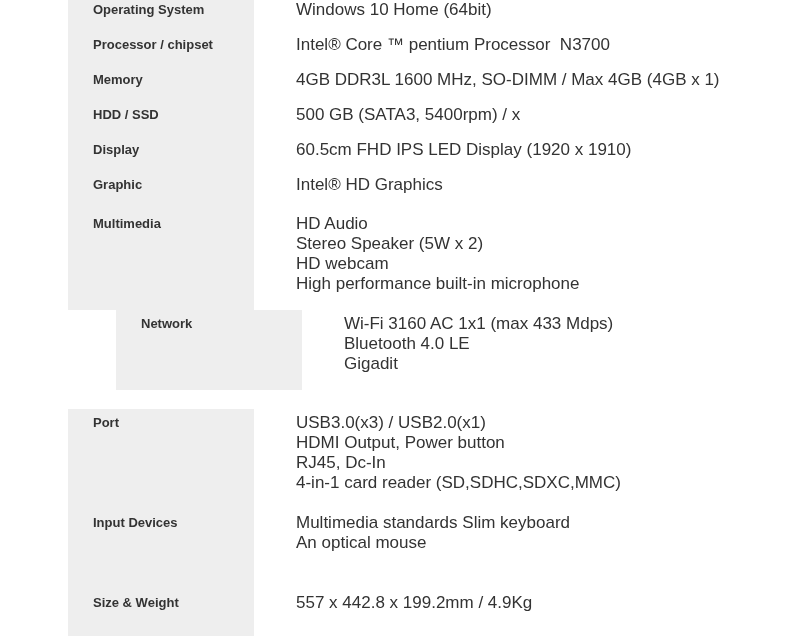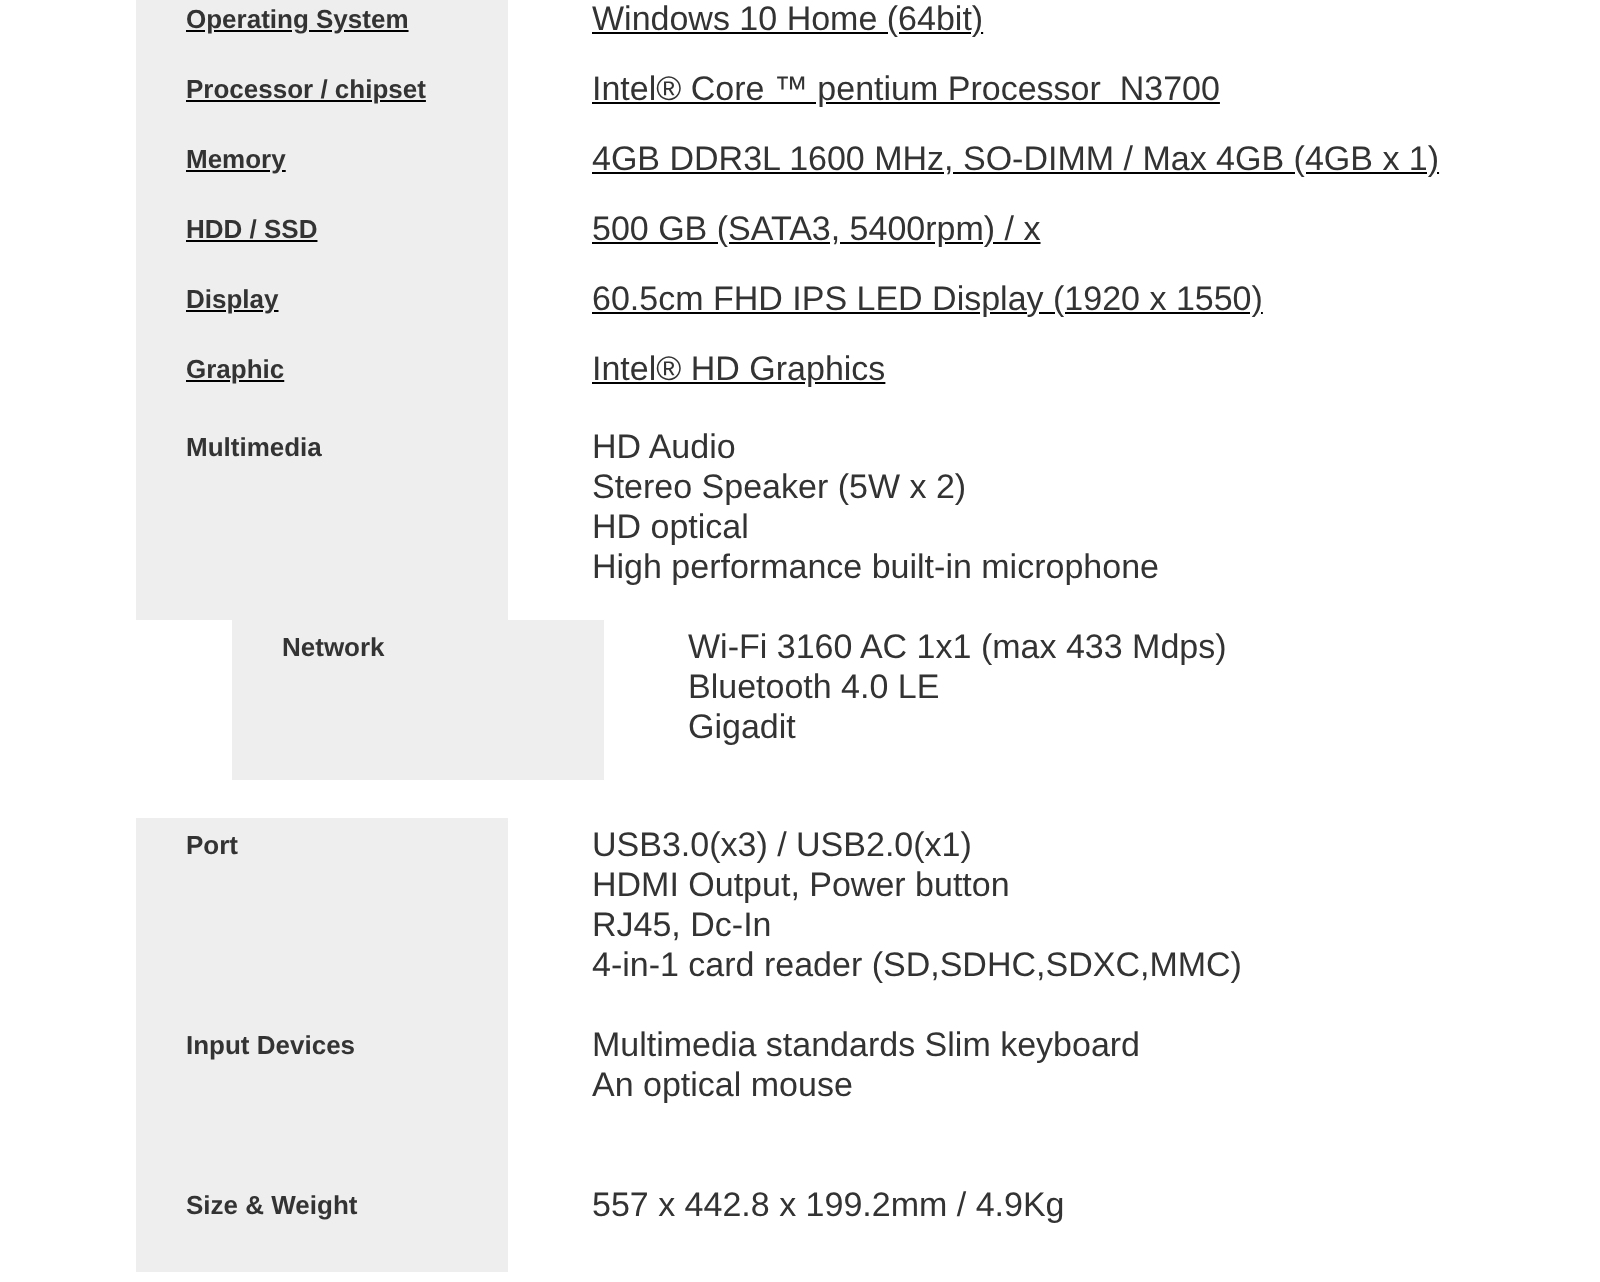--- a/index.html
+++ b/index.html
@@ -45,21 +45,21 @@
   .value-cell {
     box-sizing: border-box;
     padding-left: 42px;
     font-size: 17px;
     line-height: 20px;
     color: var(--value-color);
   }
   .value-line { white-space: pre; }
 
   
-  .spec-row:nth-child(-n+6) { height: 35px; text-decoration: underline; }
+  .spec-row:nth-child(-n+6) { height: 35px; }
   .spec-row:nth-child(7)  { height: 100px; }
   .spec-row:nth-child(8)  { height: 80px; padding-left: 48px; }
   .spec-row:nth-child(9)  { height: 100px; margin-top: 19px; }
   .spec-row:nth-child(10) { height: 80px; }
   .spec-row:nth-child(11) { height: 47px; }
   .spec-row:nth-child(n+7) .label-cell,
   .spec-row:nth-child(n+7) .value-cell { padding-top: 4px; }
 </style>
 </head>
 <body>
@@ -90,37 +90,37 @@
   <div class="spec-row">
     <div class="label-cell">HDD / SSD</div>
     <div class="value-cell">
           <div class="value-line">500 GB (SATA3, 5400rpm) / x</div>
         </div>
   </div>
 
   <div class="spec-row">
     <div class="label-cell">Display</div>
     <div class="value-cell">
-          <div class="value-line">60.5cm FHD IPS LED Display (1920 x 1550)</div>
+          <div class="value-line">60.5cm FHD IPS LED Display (1920 x 1910)</div>
         </div>
   </div>
 
   <div class="spec-row">
     <div class="label-cell">Graphic</div>
     <div class="value-cell">
           <div class="value-line">Intel® HD Graphics</div>
         </div>
   </div>
 
   <div class="spec-row">
     <div class="label-cell">Multimedia</div>
     <div class="value-cell">
           <div class="value-line">HD Audio</div>
           <div class="value-line">Stereo Speaker (5W x 2)</div>
-          <div class="value-line">HD optical</div>
+          <div class="value-line">HD webcam</div>
           <div class="value-line">High performance built-in microphone</div>
         </div>
   </div>
 
   <div class="spec-row">
     <div class="label-cell">Network</div>
     <div class="value-cell">
           <div class="value-line">Wi-Fi 3160 AC 1x1 (max 433 Mdps)</div>
           <div class="value-line">Bluetooth 4.0 LE</div>
           <div class="value-line">Gigadit</div>

